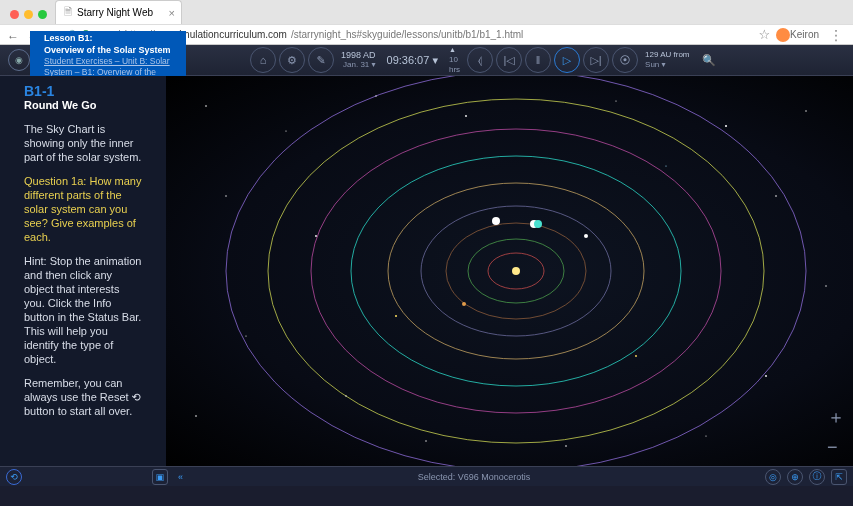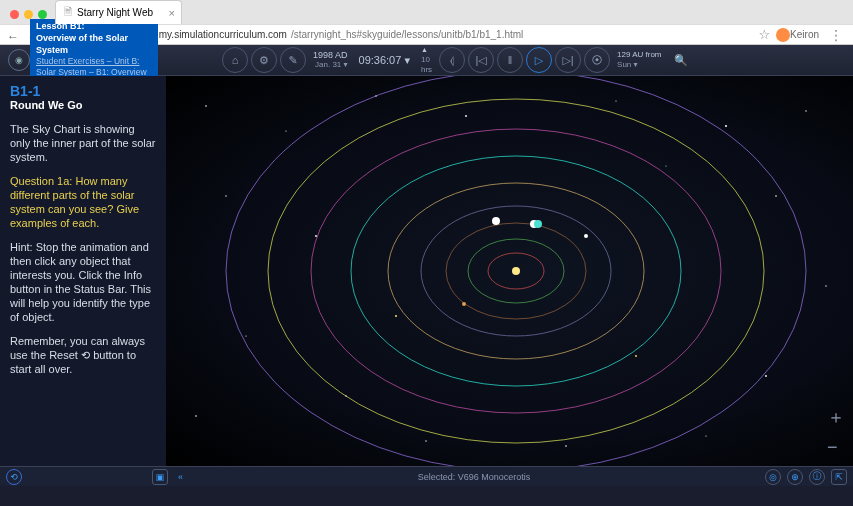--- a/index.html
+++ b/index.html
@@ -18,34 +18,34 @@
 .urlpath{color:#777}
 .urlhost{color:#333}
 .profile{font-size:10px;color:#666;display:flex;align-items:center;gap:0}
 .avatar{width:14px;height:14px;border-radius:50%;background:#ff8c42}
 .star{color:#888;font-size:13px}
 .menu{color:#888;font-size:14px;padding:0 4px}
 
 .app{height:441px;display:flex;flex-direction:column;background:#0b0e1a}
 .toolbar{height:31px;background:linear-gradient(#2a3042,#1e2333);display:flex;align-items:center;padding:0 8px;gap:3px;border-bottom:1px solid #3a4055}
 .logo{width:22px;height:22px;border:1.5px solid #5a6a8a;border-radius:50%;display:flex;align-items:center;justify-content:center;font-size:9px;color:#8aa}
-.lesson-head{background:#0058b8;color:#fff;font-size:9px;line-height:12px;padding:1px 6px;width:128px;margin-left:-3px}
+.lesson-head{background:#0058b8;color:#fff;font-size:9px;line-height:12px;padding:1px 14px;width:156px;margin-left:-3px}
 .lesson-head b{display:block}
 .crumb{color:#aac4e8;text-decoration:underline;font-size:8.5px;line-height:11px}
 .tbtn{width:26px;height:26px;border:1px solid #4a5570;border-radius:50%;display:flex;align-items:center;justify-content:center;color:#8a96b0;font-size:11px}
 .datetime{display:flex;flex-direction:column;font-size:8px;color:#8a96b0;line-height:10px;align-items:flex-end;padding:0 4px}
 .datetime span:first-child{font-size:9px;color:#b8c4d8}
 .timebig{font-size:11px;color:#b8c4d8;padding:0 4px}
 .playbtn{border-color:#2a7ad4;color:#3a9af4}
 .loc{display:flex;flex-direction:column;font-size:8px;color:#8a96b0;line-height:10px;padding:0 4px}
 .loc span:first-child{color:#b8c4d8}
 
 .main{flex:1;display:flex;min-height:0}
 .sidebar{width:166px;background:#13192a;color:#d8dde8;font-size:11px;overflow:hidden;display:flex;flex-direction:column}
-.side-content{padding:8px 10px;flex:1;line-height:14px}
+.side-content{padding:8px 24px;flex:1;line-height:14px}
 .b1{color:#2a84e0;font-size:14px;font-weight:600}
 .rwg{color:#fff;font-weight:700;font-size:11px;margin-bottom:10px}
 .side-content p{margin-bottom:10px}
 .q{color:#e8d050}
 
 .stage{flex:1;position:relative;background:radial-gradient(ellipse at 55% 50%,#0d1320 0%,#080b15 60%,#000 100%);overflow:hidden}
 .stage svg{position:absolute;inset:0}
 .zoom{position:absolute;right:8px;bottom:8px;display:flex;flex-direction:column;gap:8px;color:#8a96b0;font-size:18px;font-weight:300}
 
 .status{height:20px;background:#1c2236;border-top:1px solid #3a4055;display:flex;align-items:center;color:#8a96b0;font-size:9px;padding:0 6px;gap:10px}

